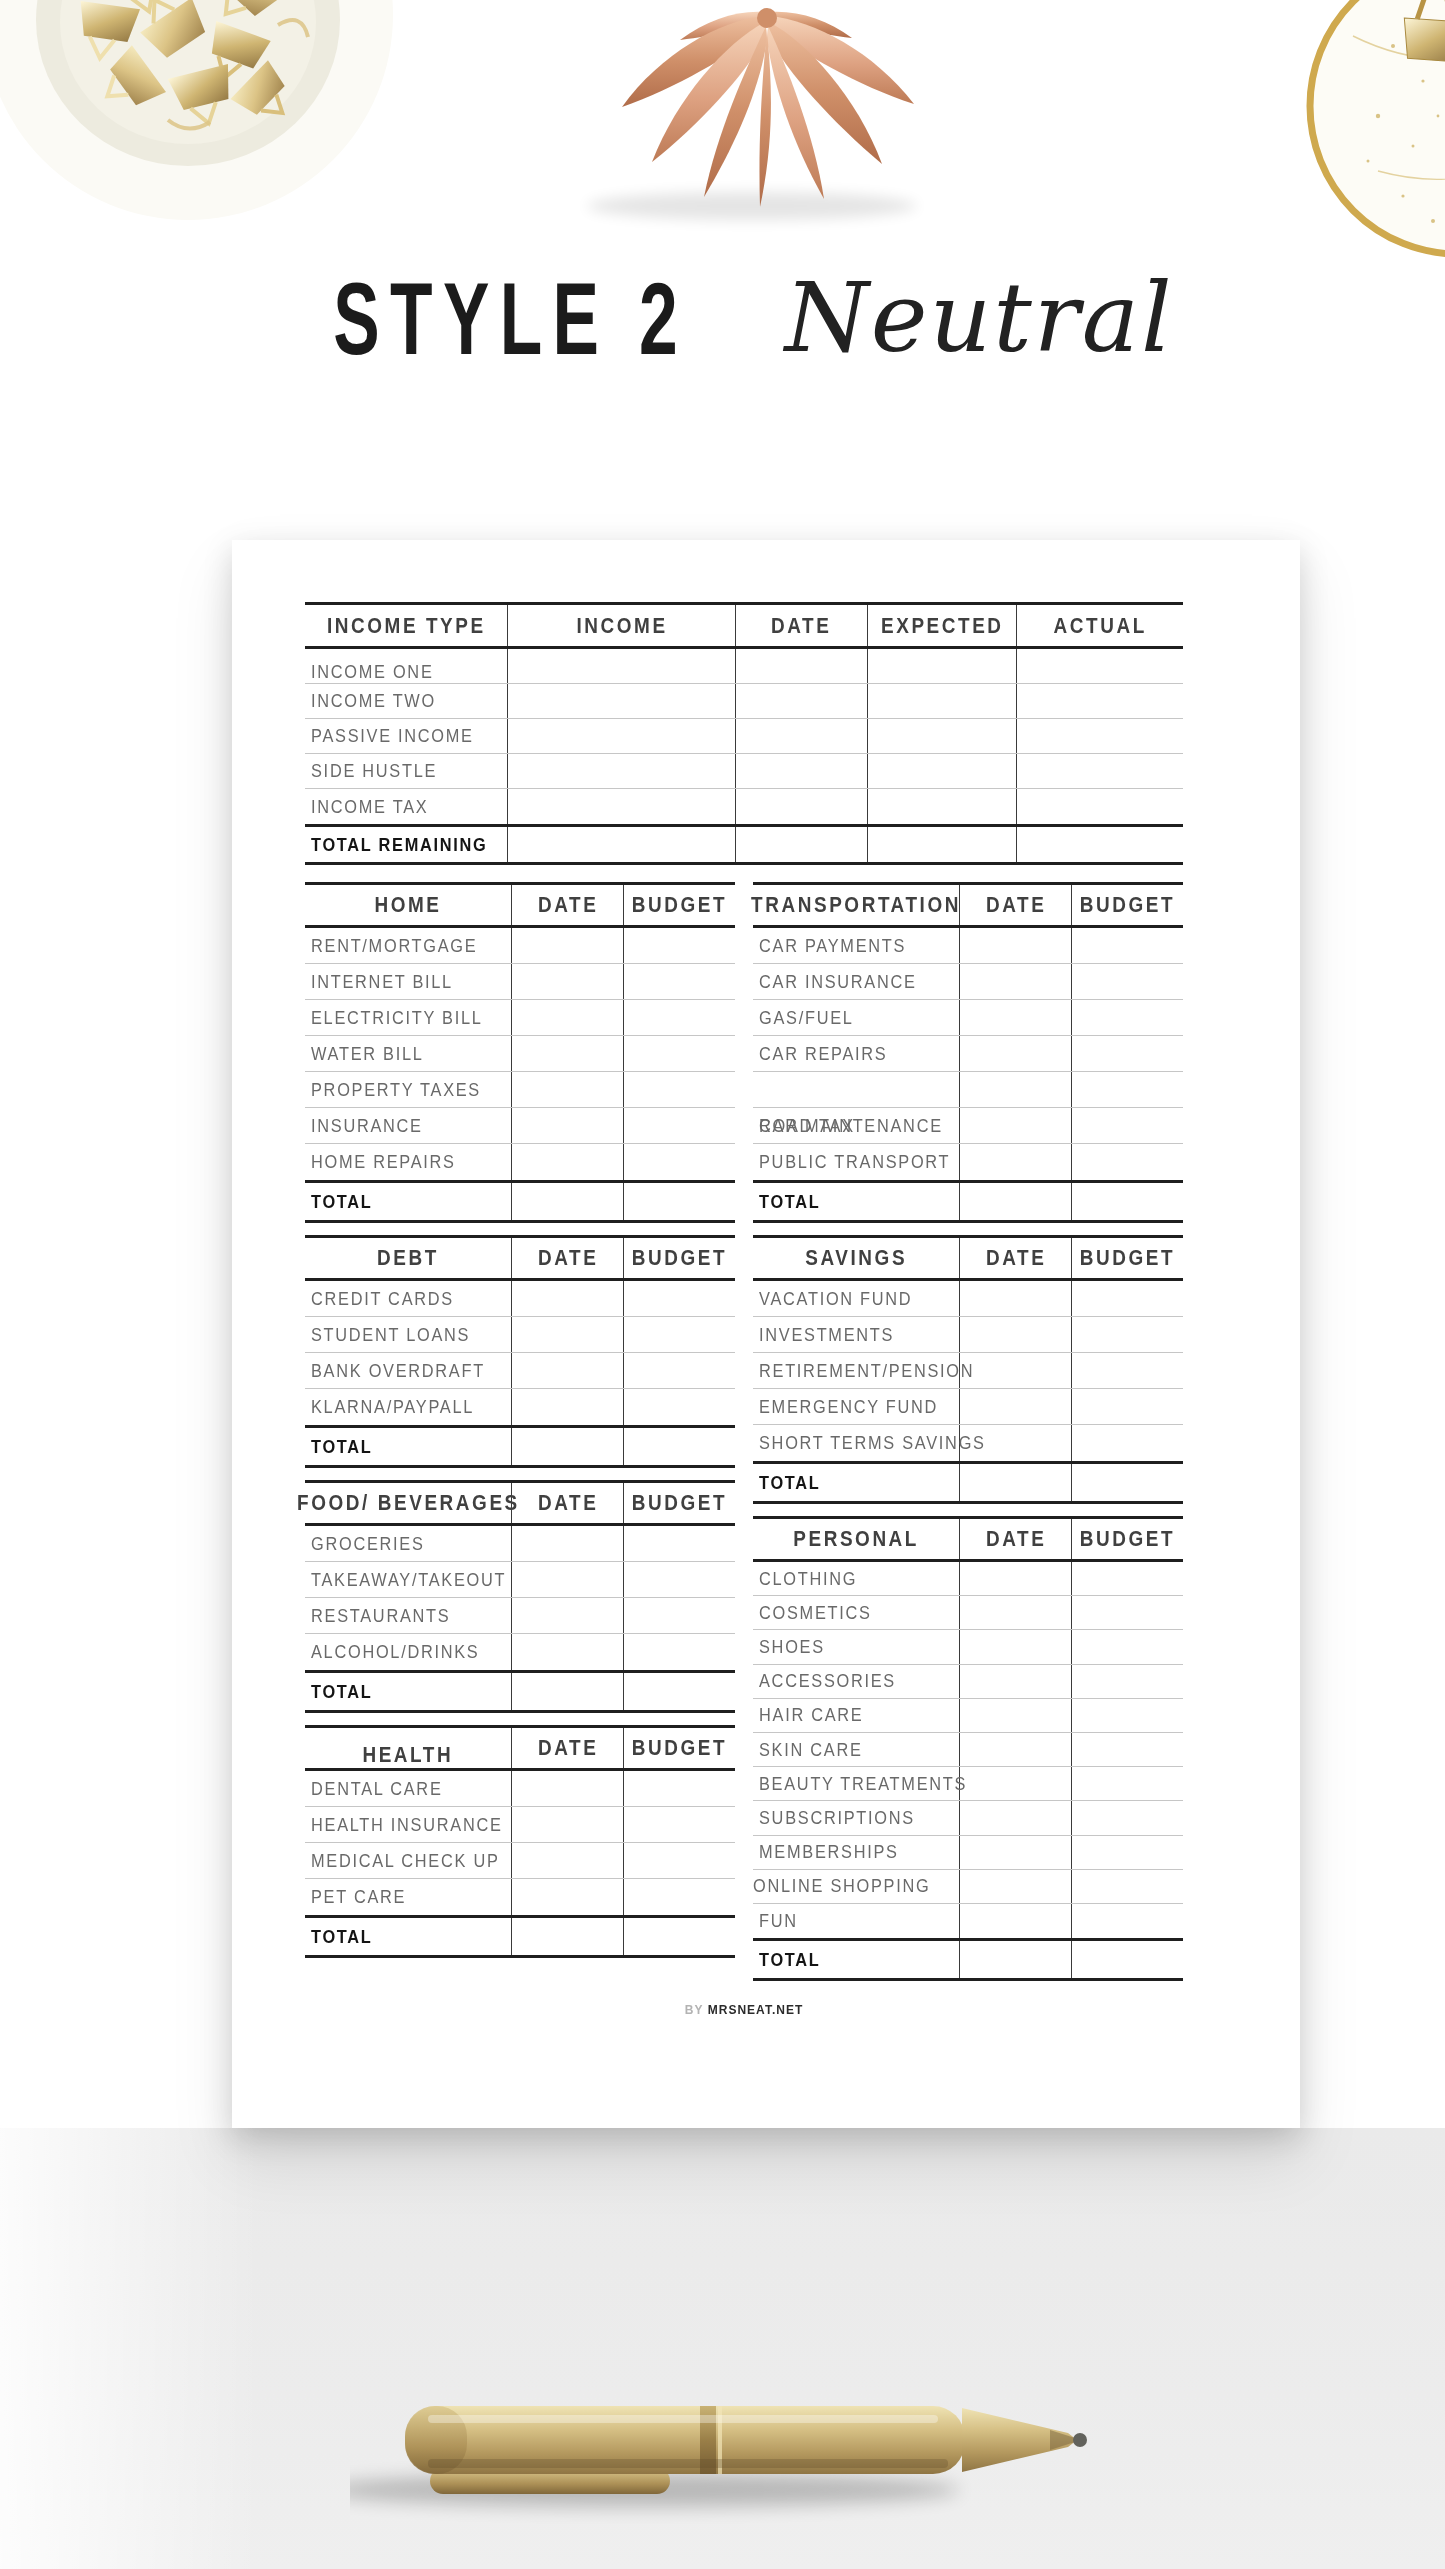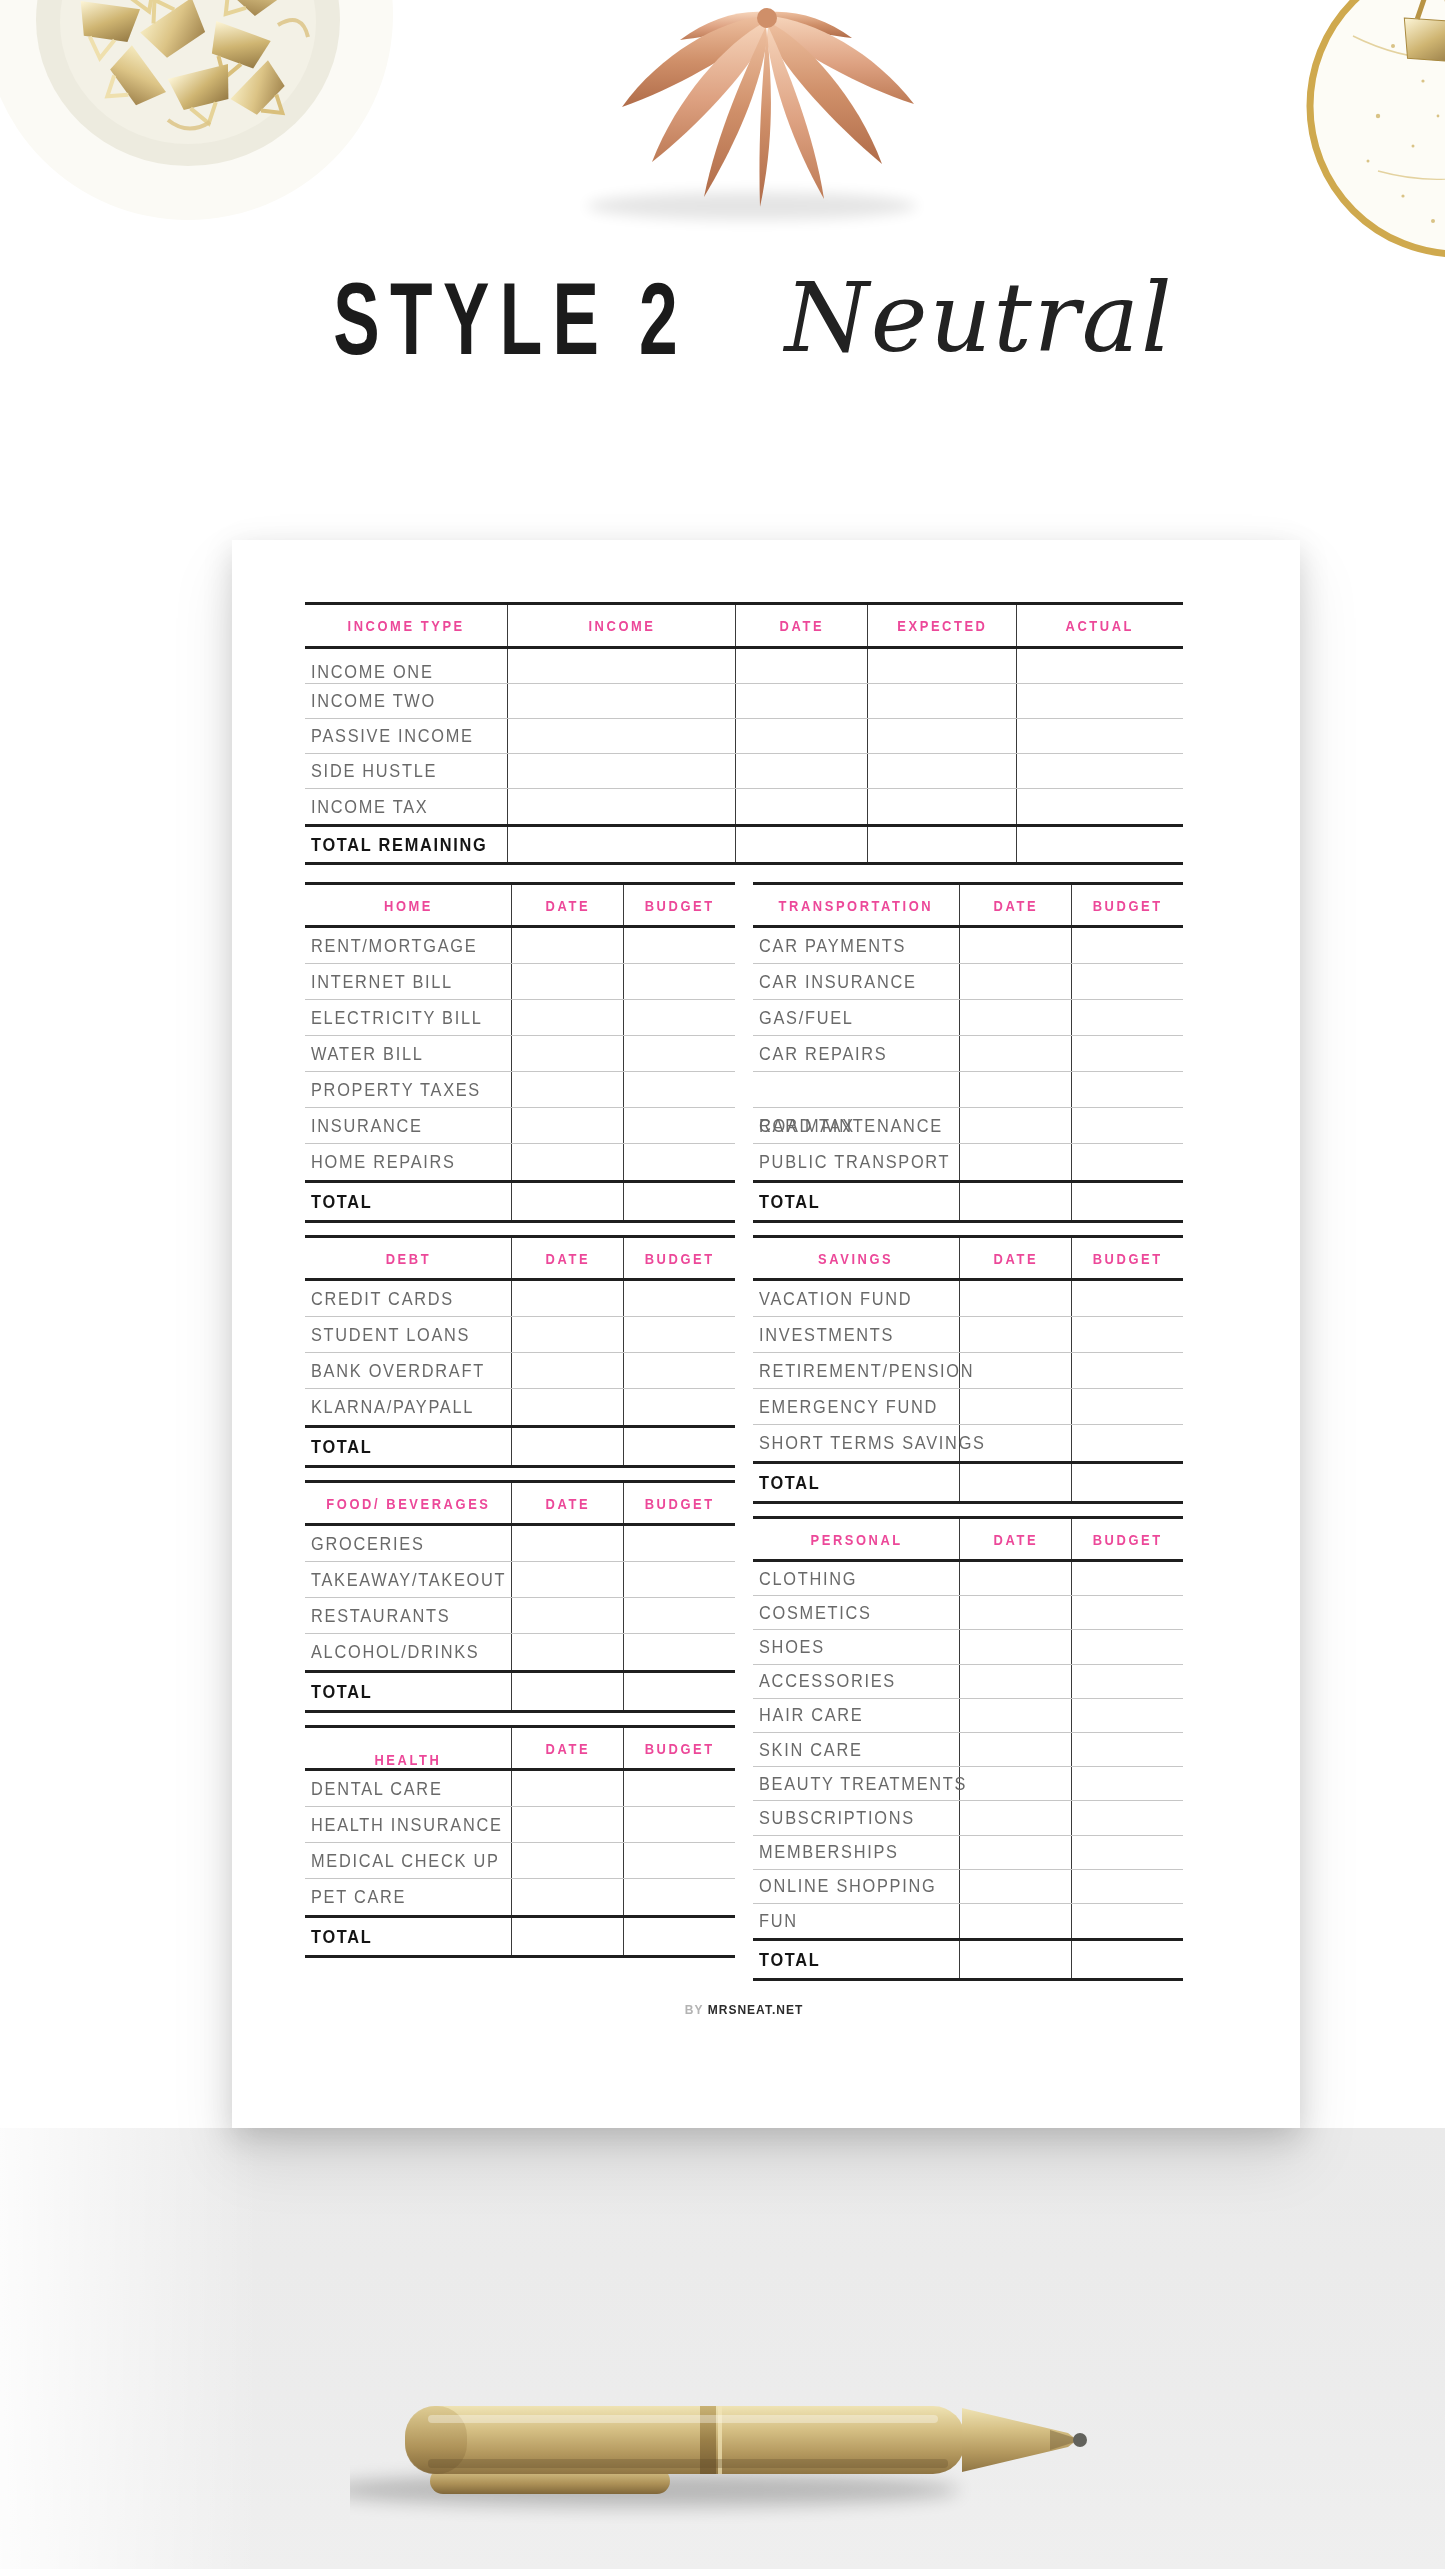--- a/index.html
+++ b/index.html
@@ -44,21 +44,21 @@
   .hrow { display:flex; height:43px; border-bottom:3px solid #1f1f1f; }
   .table-income .hrow { height:44px; }
   .drow { display:flex; height:36px; border-bottom:1px solid #c6c6c6; }
   .table-income .drow { height:35px; }
   .table-personal .drow { height:34.2px; }
   .drow.last { border-bottom:none; }
   .trow { display:flex; height:40px; border-top:3px solid #1f1f1f; }
   .table-income .trow { height:38px; }
   .cell { height:100%; display:flex; align-items:center; }
   .vdiv { border-left:1.5px solid #3a3a3a; }
-  .hcell { justify-content:center; font-weight:700; font-size:15px; letter-spacing:3px; color:#ec4899; }
+  .hcell { justify-content:center; font-weight:700; font-size:22px; letter-spacing:3px; color:#404040; }
   .lcell { font-size:19px; letter-spacing:2px; color:#696969; padding-left:6px; }
   .tcell { font-weight:700; font-size:19px; letter-spacing:2px; color:#141414; padding-left:6px; }
   .tx { display:inline-block; transform:scaleX(.86); white-space:nowrap; }
   .hcell .tx { transform-origin:center; }
   .lcell .tx, .tcell .tx { transform-origin:left center; }
 
   .income-wrap { margin-bottom:17px; }
   .cat-grid { display:flex; gap:18px; }
   .cat-col { width:430px; display:flex; flex-direction:column; }
   .cat-col .p-table { margin-bottom:12px; }
@@ -679,21 +679,21 @@
               <div class="cell ecell vdiv" style="width: 26%;"></div>
             </div>
             <div class="drow">
               <div class="cell lcell" style="width: 48%;">
                 <span class="tx">MEMBERSHIPS</span>
               </div>
               <div class="cell ecell vdiv" style="width: 26%;"></div>
               <div class="cell ecell vdiv" style="width: 26%;"></div>
             </div>
             <div class="drow">
-              <div class="cell lcell" style="width: 48%;">
+              <div class="cell lcell" style="width: 48%; justify-content: flex-end;">
                 <span class="tx">ONLINE SHOPPING</span>
               </div>
               <div class="cell ecell vdiv" style="width: 26%;"></div>
               <div class="cell ecell vdiv" style="width: 26%;"></div>
             </div>
             <div class="drow last">
               <div class="cell lcell" style="width: 48%;">
                 <span class="tx">FUN</span>
               </div>
               <div class="cell ecell vdiv" style="width: 26%;"></div>

